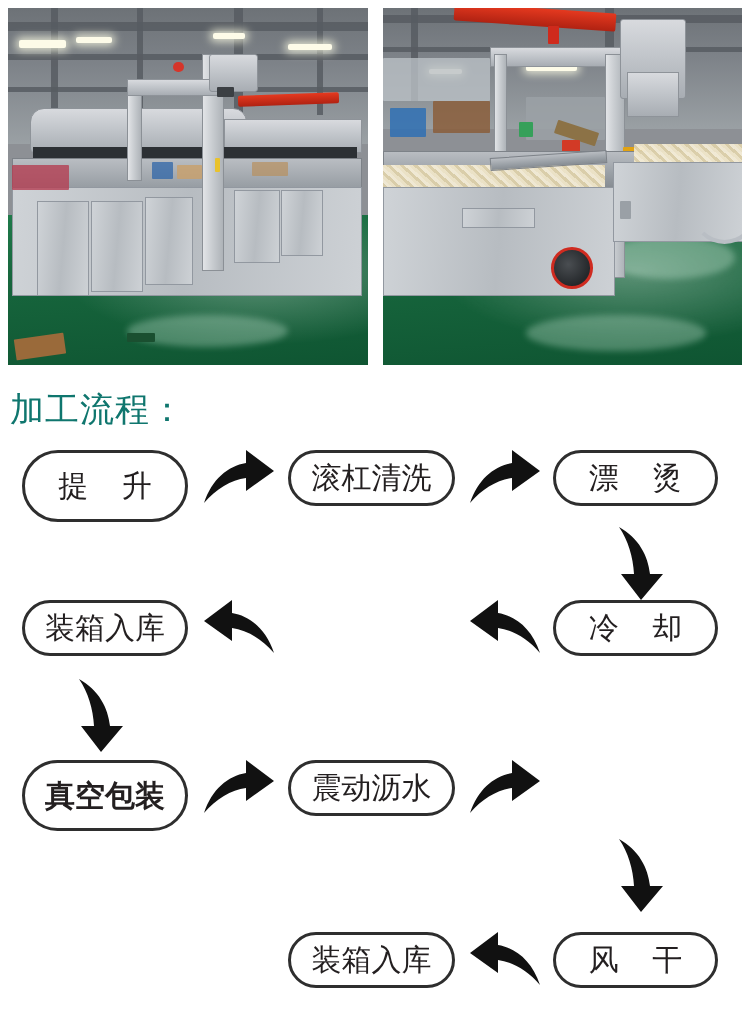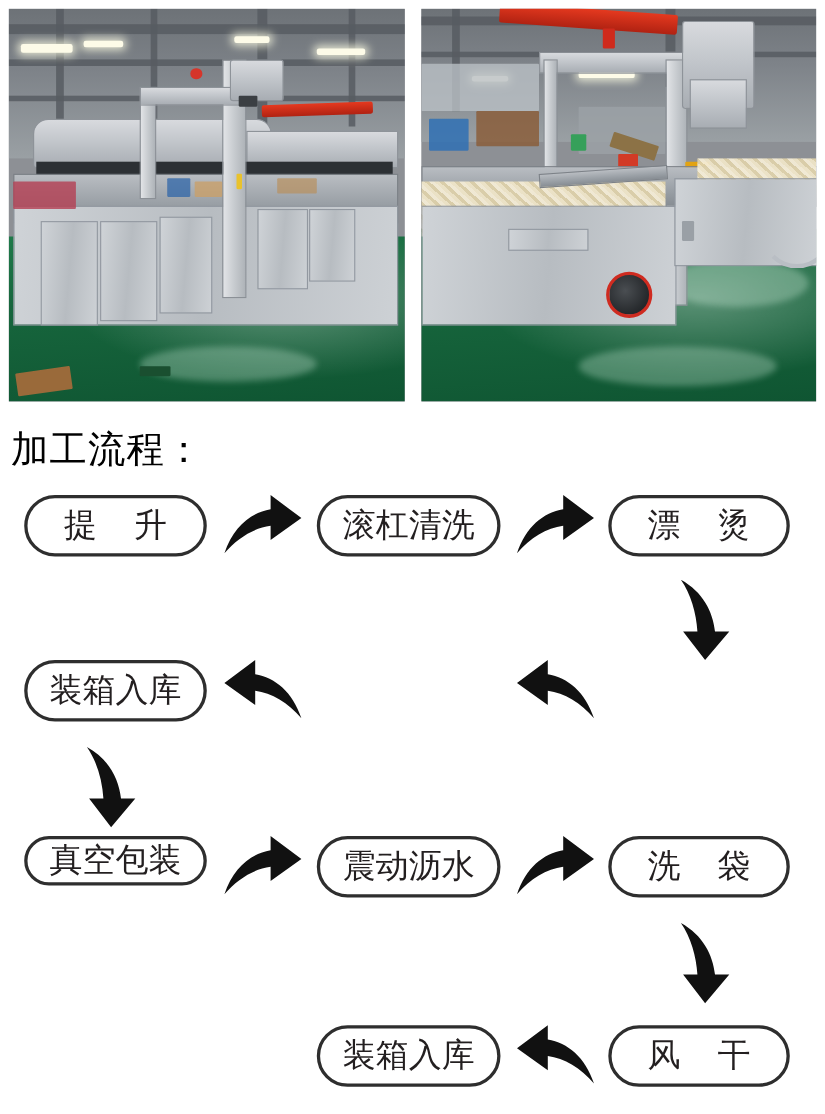--- a/index.html
+++ b/index.html
@@ -117,21 +117,21 @@
     border-top-color: transparent;
   }
 
   
   .flow-title {
     position: absolute;
     left: 10px;
     top: 392px;
     font-size: 34px;
     line-height: 1;
-    color: #000000;
+    color: #0f766e;
     letter-spacing: 1px;
     white-space: nowrap;
   }
 
   .flow-canvas {
     position: absolute;
     left: 0; top: 0;
     width: 750px;
     height: 1013px;
     pointer-events: none;
@@ -252,21 +252,21 @@
     <div class="ph-wheel" style="left:47%;top:67%;width:10%;height:10%;"></div>
     <div class="ph-hose" style="left:86%;top:48%;width:16%;height:16%;"></div>
     <div class="ph-clutter" style="left:66%;top:54%;width:3%;height:5%;background:#9aa0a6;"></div>
   </div>
 </div>
 
 <div class="flow-title">加工流程：</div>
 
 <div class="flow-canvas">
 
-  <div class="pill wide-space" style="left:22px; top:450px; width:166px; height:56px;text-align:center;">提 升</div>
+  <div class="pill wide-space" style="left:22px; top:450px; width:166px; height:72px;text-align:center;">提 升</div>
 
   <div class="arrow" style="left:202px; top:446px; width:74px; height:60px;">
     <svg viewBox="0 0 74 60" xmlns="http://www.w3.org/2000/svg" aria-hidden="true">
       <path fill="#111" d="M2,57 C10,33 26,20 44,17 L44,4 L72,25 L44,45 L44,32 C29,34 14,43 2,57 Z"></path>
     </svg>
   </div>
 
   <div class="pill" style="left:288px; top:450px; width:167px; height:56px;">滚杠清洗</div>
 
   <div class="arrow" style="left:468px; top:446px; width:74px; height:60px;">
@@ -295,44 +295,44 @@
 
 
   <div class="arrow" style="left:468px; top:596px; width:74px; height:60px;">
     <svg viewBox="0 0 74 60" xmlns="http://www.w3.org/2000/svg" aria-hidden="true">
       <g transform="translate(74,0) scale(-1,1)">
         <path fill="#111" d="M2,57 C10,33 26,20 44,17 L44,4 L72,25 L44,45 L44,32 C29,34 14,43 2,57 Z"></path>
       </g>
     </svg>
   </div>
 
+  <div class="pill wide-space" style="left:553px; top:600px; width:165px; height:56px;">冷 却</div>
 
   <div class="arrow" style="left:72px; top:676px; width:58px; height:78px;">
     <svg viewBox="0 0 58 78" xmlns="http://www.w3.org/2000/svg" aria-hidden="true">
       <path fill="#111" d="M7,3 C27,14 36,32 38,50 L51,50 L29,76 L9,50 L22,50 C21,33 16,16 7,3 Z"></path>
     </svg>
   </div>
 
-  <div class="pill" style="left:22px; top:760px; width:166px; height:45px;">真空包装</div>
+  <div class="pill" style="left:22px; top:760px; width:166px; height:71px;font-weight:bold;">真空包装</div>
 
   <div class="arrow" style="left:202px; top:756px; width:74px; height:60px;">
     <svg viewBox="0 0 74 60" xmlns="http://www.w3.org/2000/svg" aria-hidden="true">
       <path fill="#111" d="M2,57 C10,33 26,20 44,17 L44,4 L72,25 L44,45 L44,32 C29,34 14,43 2,57 Z"></path>
     </svg>
   </div>
 
   <div class="pill" style="left:288px; top:760px; width:167px; height:56px;">震动沥水</div>
 
   <div class="arrow" style="left:468px; top:756px; width:74px; height:60px;">
     <svg viewBox="0 0 74 60" xmlns="http://www.w3.org/2000/svg" aria-hidden="true">
       <path fill="#111" d="M2,57 C10,33 26,20 44,17 L44,4 L72,25 L44,45 L44,32 C29,34 14,43 2,57 Z"></path>
     </svg>
   </div>
 
-  <div class="pill wide-space" style="left:553px; top:760px; width:165px; height:56px;">洗 袋</div>
 
   <div class="arrow" style="left:612px; top:836px; width:58px; height:78px;">
     <svg viewBox="0 0 58 78" xmlns="http://www.w3.org/2000/svg" aria-hidden="true">
       <path fill="#111" d="M7,3 C27,14 36,32 38,50 L51,50 L29,76 L9,50 L22,50 C21,33 16,16 7,3 Z"></path>
     </svg>
   </div>
 
   <div class="pill" style="left:288px; top:932px; width:167px; height:56px;">装箱入库</div>
 
   <div class="arrow" style="left:468px; top:928px; width:74px; height:60px;">

